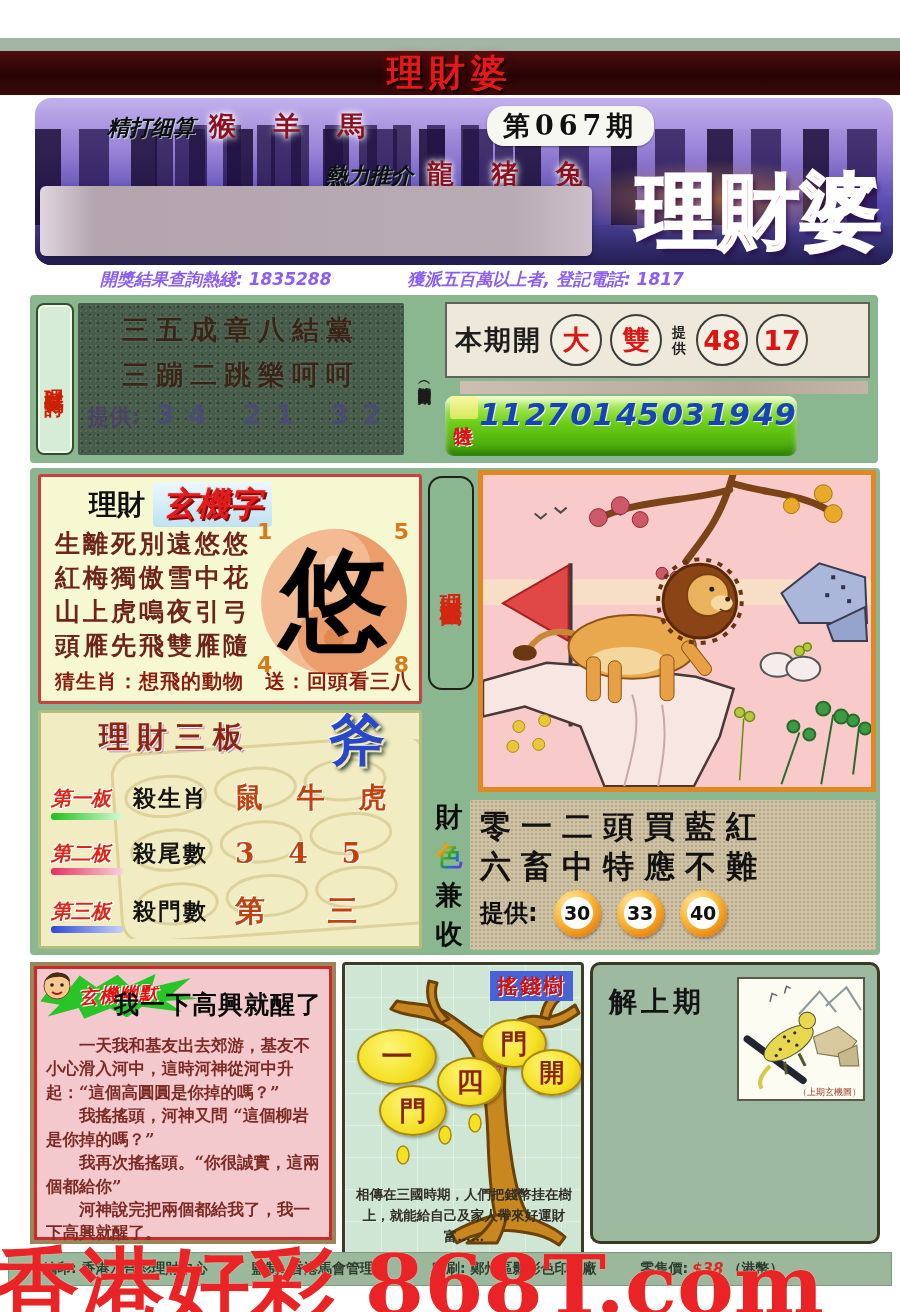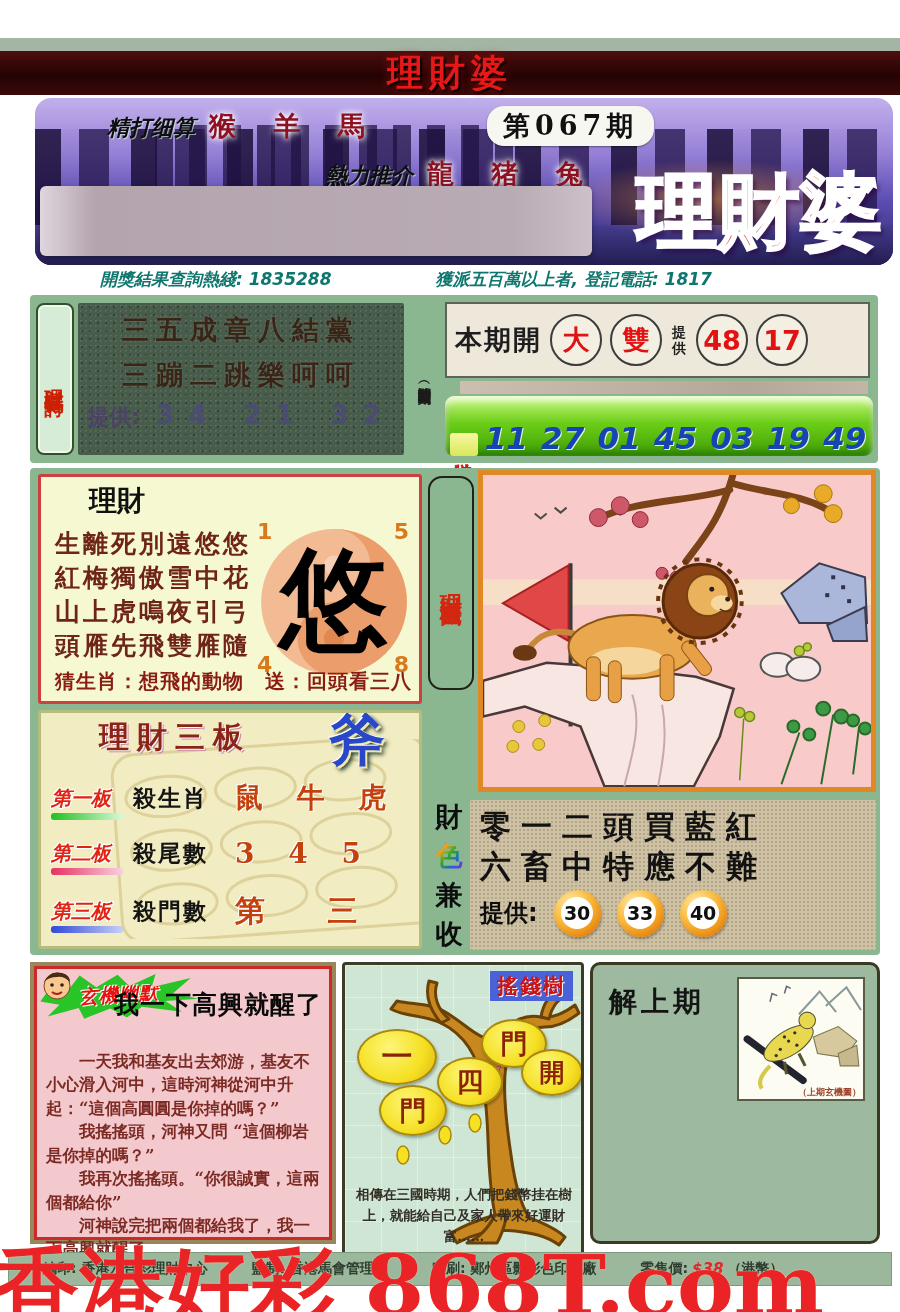--- a/index.html
+++ b/index.html
@@ -38,23 +38,23 @@
      box-shadow:0 1px 2px rgba(0,0,0,.4);}
   .bigtitle{position:absolute;right:10px;bottom:-2px;font-size:80px;font-weight:900;color:#e51414;
      font-family:"DejaVu Serif",serif;-webkit-text-stroke:3px #ffffff;letter-spacing:2px;
      text-shadow:4px 5px 4px rgba(40,0,60,.55);}
   .censor1{position:absolute;left:5px;top:88px;width:552px;height:70px;border-radius:6px;
      background:linear-gradient(90deg,#e0d6de,#b3a4ae 10%,#b9abb3 86%,#cdc0c8);
      box-shadow:0 2px 5px rgba(0,0,0,.35);}
 
   
   .hotline{position:absolute;top:268px;left:0;width:100%;display:flex;}
-  .hotline span{color:#0f766e;font-weight:900;font-style:italic;font-size:17px;}
+  .hotline span{color:#8b5cf6;font-weight:900;font-style:italic;font-size:17px;}
   .hl-left{margin-left:100px;}
-  .hl-right{margin-left:104px;}
+  .hl-right{margin-left:76px;}
 
   
   .sec-top{position:absolute;top:295px;left:30px;width:848px;height:168px;background:#8ab690;border-radius:4px;}
   .poem-box{position:absolute;left:6px;top:8px;width:404px;height:152px;display:flex;gap:4px;}
   .tag{width:34px;background:#d6ecd6;border:2px solid #31502f;border-radius:8px;box-shadow:inset 0 0 0 2px #f0fbe8;
      display:flex;align-items:center;justify-content:center;}
   .tag span{color:#cc2004;font-weight:900;font-size:19px;letter-spacing:2px;}
   .scratch{flex:1;background:#475c4b;border-radius:2px;position:relative;
      background-image:radial-gradient(rgba(255,255,255,.10) 1px,transparent 1px),
                       radial-gradient(rgba(0,0,0,.28) 1px,transparent 1px);
@@ -71,24 +71,24 @@
      border:2px solid #62625a;display:flex;align-items:center;padding:0 8px;gap:8px;box-sizing:border-box;}
   .rb-prefix{font-family:"DejaVu Serif",serif;font-weight:900;font-size:27px;color:#1d1d1d;letter-spacing:2px;}
   .circ{width:48px;height:48px;border:2px solid #3c3c3c;border-radius:50%;flex:none;
      display:flex;align-items:center;justify-content:center;background:#f3efe3;
      font-weight:900;color:#e01212;}
   .circ.ch{font-size:27px;font-family:"DejaVu Serif",serif;}
   .circ.num{font-size:27px;}
   .rb-prov{font-size:14px;font-weight:900;color:#1d1d1d;width:18px;line-height:1.15;text-align:center;}
   .censor2{position:absolute;left:430px;top:86px;width:408px;height:13px;
      background:linear-gradient(90deg,#ccbeb0,#b5a799 70%,#c3b5a7);}
-  .special-bar{position:absolute;left:415px;top:101px;width:428px;height:60px;border-radius:9px;
+  .special-bar{position:absolute;left:415px;top:101px;width:352px;height:60px;border-radius:9px;
      background:linear-gradient(180deg,#cdf884 0%,#6cce18 45%,#3f9e04 100%);
      box-shadow:inset 0 5px 7px rgba(255,255,255,.75),inset 0 -5px 7px rgba(0,60,0,.35);
-     display:flex;align-items:flex-end;}
+     display:flex;align-items:flex-start;}
   .sp-label{margin-left:5px;padding:2px 1px;background:linear-gradient(180deg,#f8f8a2,#d8e85a);
      border-radius:3px;}
   .sp-label span{font-size:19px;font-weight:900;color:#d81414;letter-spacing:1px;text-shadow:1px 1px 0 #fff;}
   .sp-nums{flex:1;display:flex;justify-content:space-around;align-items:center;}
   .sp-nums span{font-size:31px;font-weight:900;font-style:italic;color:#1644b4;
      text-shadow:1px 1px 0 rgba(255,255,255,.85);}
 
   
   .sec-mid{position:absolute;top:468px;left:30px;width:850px;height:487px;background:#8ab690;border-radius:4px;}
 
@@ -167,21 +167,21 @@
      border:4px solid #97875a;box-shadow:inset 0 0 0 3px #cc2a28;box-sizing:border-box;padding:10px 12px 6px;}
   .h-head{position:relative;height:46px;}
   .starburst{position:absolute;left:-6px;top:-4px;width:158px;height:46px;background:#28c428;
      transform:rotate(-4deg);display:flex;align-items:center;justify-content:center;
      clip-path:polygon(0% 52%,7% 24%,17% 36%,26% 2%,36% 30%,50% 6%,57% 32%,74% 10%,71% 38%,96% 24%,84% 55%,100% 70%,79% 70%,89% 96%,64% 79%,54% 100%,44% 78%,27% 96%,24% 72%,4% 86%,12% 62%);}
   .starburst span{color:#e81212;font-weight:900;font-style:italic;font-size:19px;
      text-shadow:1px 1px 0 #fff,-1px -1px 0 #fff;letter-spacing:1px;}
   .mascot{position:absolute;left:-10px;top:-12px;}
   .h-title{position:absolute;right:-2px;top:12px;font-size:25px;font-weight:900;color:#0a0a0a;
      font-family:"DejaVu Serif",serif;letter-spacing:1px;}
-  .h-body{margin-top:28px;}
+  .h-body{margin-top:12px;}
   .h-body p{margin:0;font-size:16.5px;font-weight:700;color:#7c2b24;line-height:1.42;
      text-indent:2em;font-family:"DejaVu Serif",serif;}
 
   .tree-panel{position:absolute;left:342px;top:962px;width:242px;height:296px;background:#cfe6d4;
      border:3px solid #3c3c28;border-radius:4px;box-sizing:border-box;overflow:hidden;
      background-image:linear-gradient(rgba(255,255,255,.35) 1px,transparent 1px),
                       linear-gradient(90deg,rgba(255,255,255,.35) 1px,transparent 1px);
      background-size:36px 32px;}
   .tp-title{position:absolute;right:8px;top:6px;background:#4a62d8;padding:1px 7px;
      font-size:21px;font-weight:900;color:#c81414;font-family:"DejaVu Serif",serif;
@@ -198,21 +198,21 @@
   .coin.k4{left:176px;top:84px;width:58px;height:43px;font-size:25px;}
   .tp-caption{position:absolute;left:8px;right:6px;bottom:8px;font-size:13.5px;font-weight:700;
      color:#332f26;font-family:"DejaVu Serif",serif;line-height:1.55;text-align:center;z-index:2;}
 
   .last-panel{position:absolute;left:590px;top:962px;width:290px;height:282px;background:#9dbaa0;
      border:3px solid #3a3a22;border-radius:10px;box-sizing:border-box;}
   .lp-title{position:absolute;left:16px;top:18px;font-size:28px;font-weight:900;color:#141414;letter-spacing:4px;}
   .lp-frame{position:absolute;right:12px;top:12px;width:124px;height:120px;background:#fbfbf2;
      border:2px solid #5a5a48;}
   .lp-frame svg{display:block;width:100%;height:100%;}
-  .lp-cap{position:absolute;right:2px;bottom:0;font-size:9px;color:#a04028;font-weight:700;}
+  .lp-cap{position:absolute;right:2px;bottom:0;font-size:9px;color:#a04028;font-weight:400;}
 
   
   .footer-bar{position:absolute;left:8px;top:1252px;width:884px;height:34px;background:#9cb89c;
      border:1px solid #7e9a7e;display:flex;align-items:center;gap:44px;padding:0 34px;box-sizing:border-box;}
   .f-item{font-size:14px;font-weight:700;color:#2e3e2e;white-space:nowrap;}
   .f-price{display:flex;align-items:center;gap:4px;}
   .f-price .price{color:#e02828;font-style:italic;font-weight:900;font-size:15px;}
   .watermark{position:absolute;left:-6px;top:1232px;z-index:40;white-space:nowrap;
      font-size:82px;font-weight:900;color:#ea2426;font-family:"DejaVu Serif",serif;
      transform:scaleX(1.04);transform-origin:left center;text-shadow:0 0 1px #ffd;}
@@ -291,20 +291,21 @@
         <span>49</span>
       </div>
     </div>
   </div>
 
   <div class="sec-mid">
 
     <div class="word-panel">
       <div class="wp-title">
         <span class="wp-t1">理財</span>
+        <span class="wp-t2">玄機字</span>
       </div>
       <div class="wp-poem">
         <div>生離死別遠悠悠</div>
         <div>紅梅獨傲雪中花</div>
         <div>山上虎鳴夜引弓</div>
         <div>頭雁先飛雙雁隨</div>
       </div>
       <div class="yin">
         <svg viewBox="0 0 160 160">
           <circle cx="80" cy="80" r="72" fill="#f2b08a" opacity="0.85"></circle>

